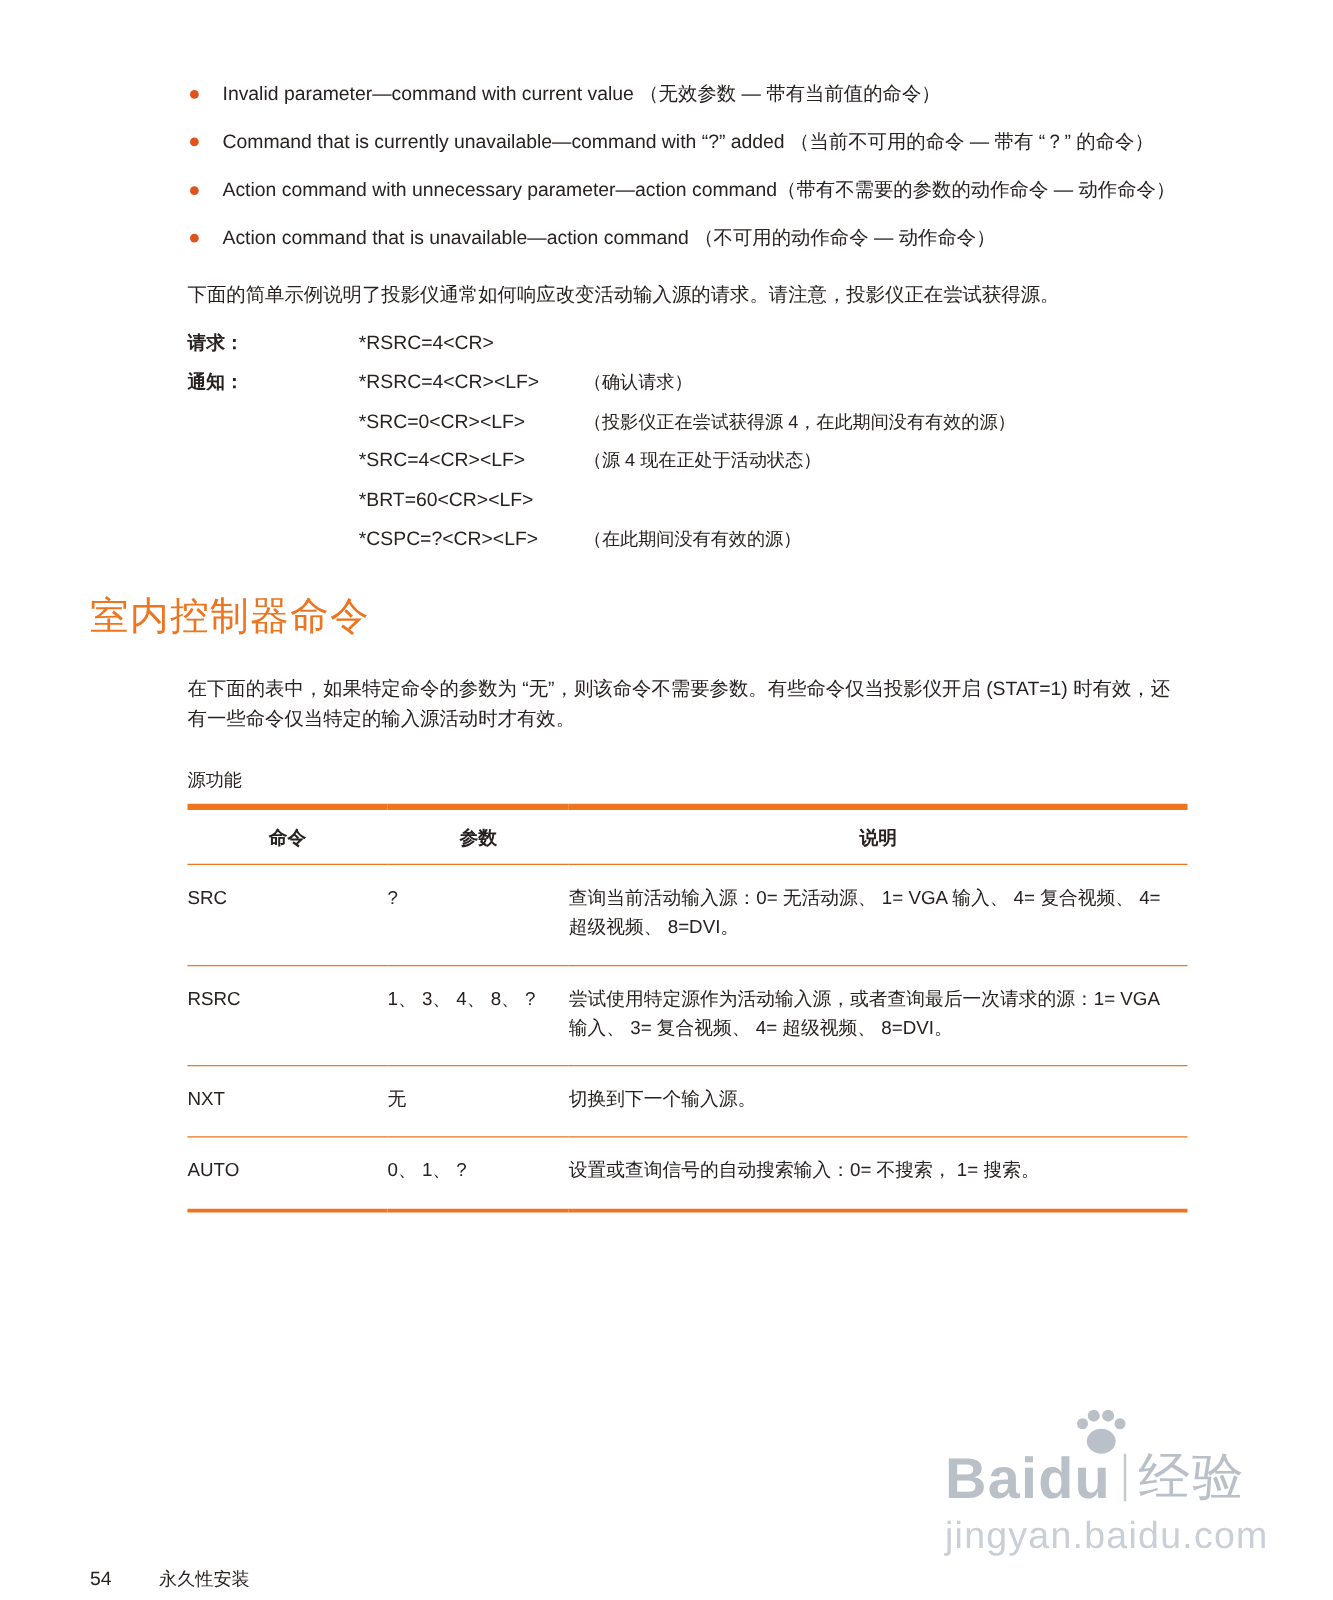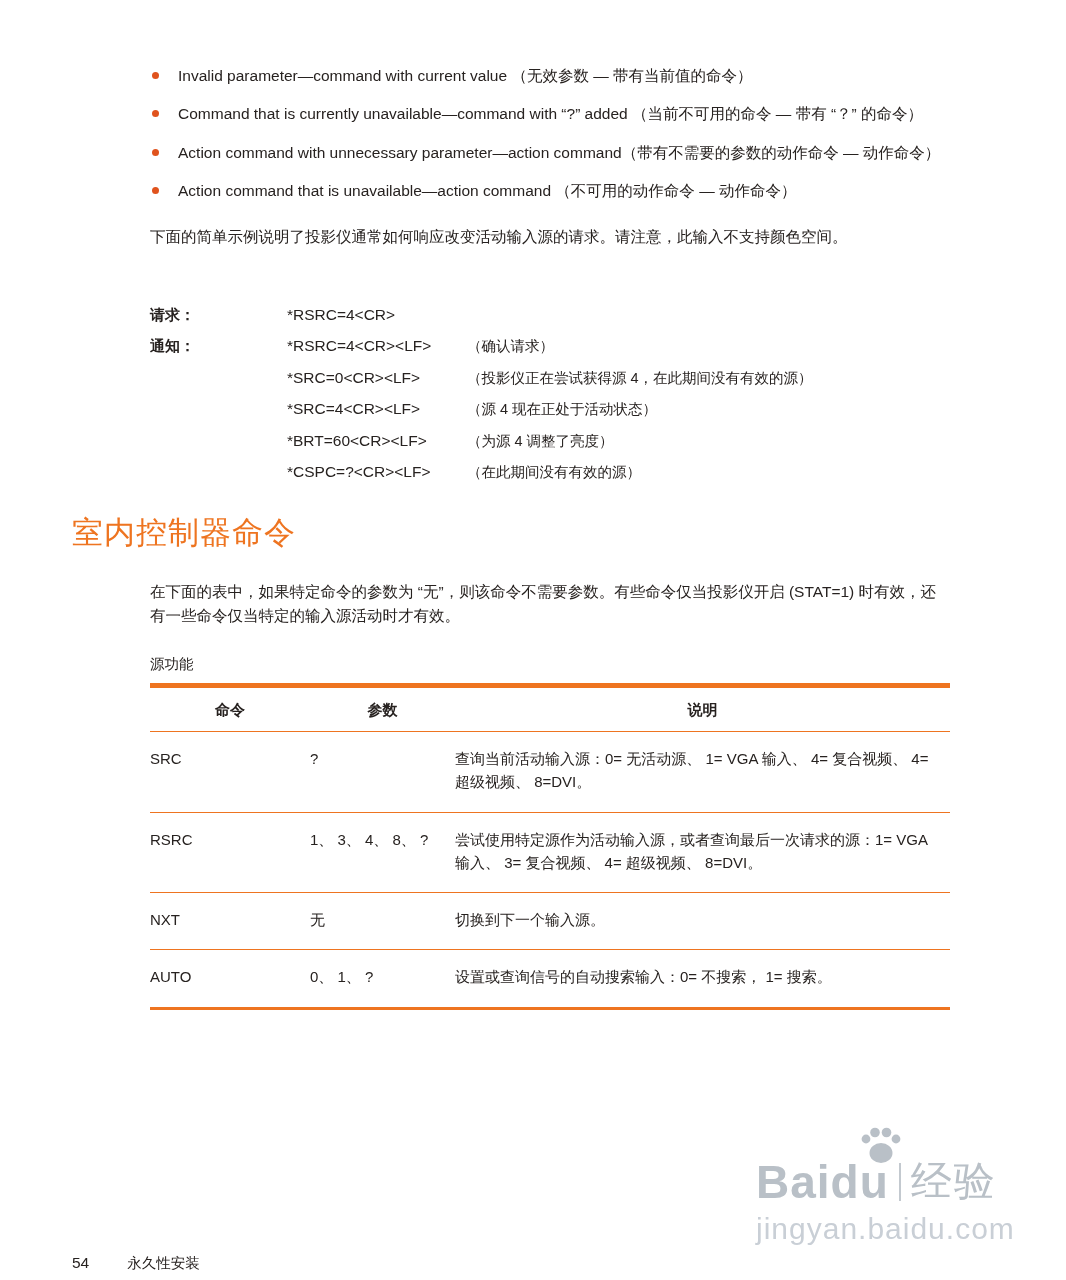--- a/index.html
+++ b/index.html
@@ -22,21 +22,21 @@
   .content{position:absolute;left:150px;top:64px;width:800px;}
 
   
   .bullet-list{list-style:none;}
   .bullet-item{position:relative;padding-left:28px;margin-bottom:14px;font-size:15.5px;line-height:1.58;}
   .bullet-dot{position:absolute;left:2px;top:8px;width:7px;height:7px;border-radius:50%;background:var(--bullet);}
 
   .para{font-size:15.5px;line-height:1.6;margin-top:21px;}
 
   
-  .exchange{margin-top:54px;}
+  .exchange{margin-top:14px;}
   .exchange-row{display:grid;grid-template-columns:137px 180px 1fr;align-items:baseline;margin-bottom:9px;line-height:1.45;}
   .ex-label{font-weight:bold;font-size:15px;}
   .ex-cmd{font-size:15.5px;}
   .ex-note{font-size:14.5px;}
 
   
   .section-title{
     margin-left:-78px;margin-top:28px;
     font-size:31px;font-weight:500;letter-spacing:1px;
     color:var(--accent);
@@ -88,21 +88,21 @@
       <li class="bullet-item">
         <span class="bullet-dot"></span>
         <span>Action command with unnecessary parameter—action command（带有不需要的参数的动作命令 — 动作命令）</span>
       </li>
       <li class="bullet-item">
         <span class="bullet-dot"></span>
         <span>Action command that is unavailable—action command （不可用的动作命令 — 动作命令）</span>
       </li>
     </ul>
 
-    <p class="para">下面的简单示例说明了投影仪通常如何响应改变活动输入源的请求。请注意，此输入不支持颜色空间。</p>
+    <p class="para">下面的简单示例说明了投影仪通常如何响应改变活动输入源的请求。请注意，投影仪正在尝试获得源。</p>
 
     <div class="exchange">
       <div class="exchange-row">
         <span class="ex-label">请求：</span>
         <span class="ex-cmd">*RSRC=4&lt;CR&gt;</span>
         <span class="ex-note"></span>
       </div>
       <div class="exchange-row">
         <span class="ex-label">通知：</span>
         <span class="ex-cmd">*RSRC=4&lt;CR&gt;&lt;LF&gt;</span>
@@ -114,21 +114,20 @@
         <span class="ex-note">（投影仪正在尝试获得源 4，在此期间没有有效的源）</span>
       </div>
       <div class="exchange-row">
         <span class="ex-label"></span>
         <span class="ex-cmd">*SRC=4&lt;CR&gt;&lt;LF&gt;</span>
         <span class="ex-note">（源 4 现在正处于活动状态）</span>
       </div>
       <div class="exchange-row">
         <span class="ex-label"></span>
         <span class="ex-cmd">*BRT=60&lt;CR&gt;&lt;LF&gt;</span>
-        <span class="ex-note">（为源 4 调整了亮度）</span>
       </div>
       <div class="exchange-row">
         <span class="ex-label"></span>
         <span class="ex-cmd">*CSPC=?&lt;CR&gt;&lt;LF&gt;</span>
         <span class="ex-note">（在此期间没有有效的源）</span>
       </div>
     </div>
 
     <h1 class="section-title">室内控制器命令</h1>
 

